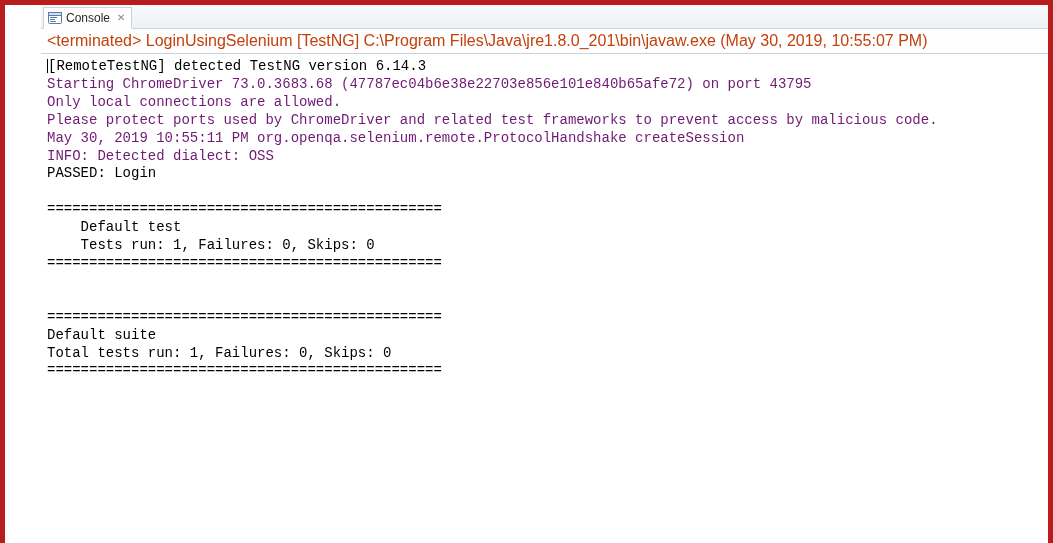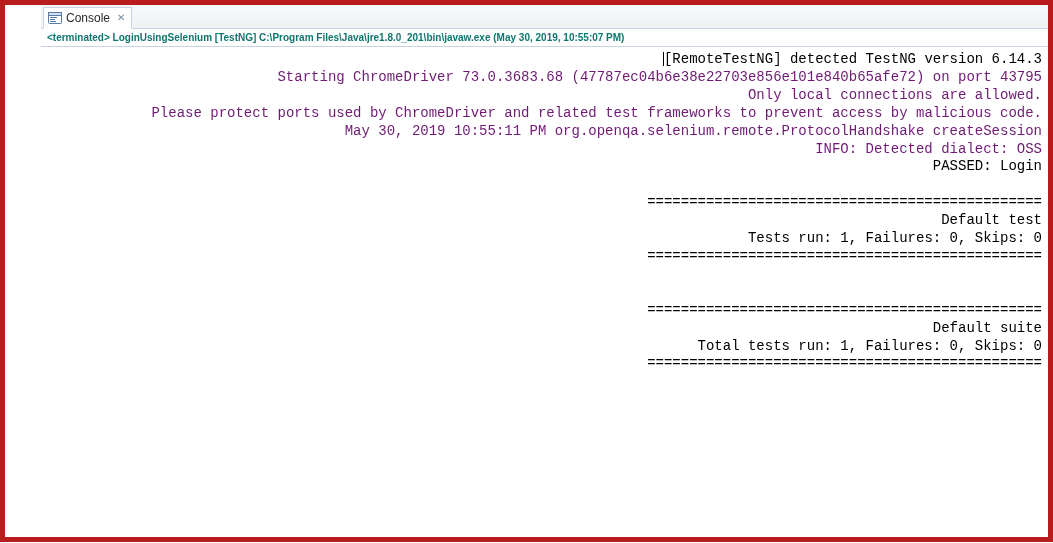--- a/index.html
+++ b/index.html
@@ -40,34 +40,32 @@
     .tab .close {
       margin-left: 3px;
       color: #7a8aa0;
       font-size: 10px;
       line-height: 1;
     }
     .infobar {
       background: #fefefe;
       border-bottom: 1px solid #c8d2e0;
       padding: 3px 6px;
-      color: #0f766e;
-      font-size: 10px;
-      font-weight: bold;
+      color: #c2410c;
+      font-size: 16px;
     }
     .console-body {
       background: #fff;
       padding: 4px 6px 20px 6px;
       font-family: Consolas, "Courier New", monospace;
       font-size: 14px;
       line-height: 1.28;
       white-space: pre;
       min-height: 490px;
       position: relative;
-      text-align: right;
     }
     .console-body .cursor-line::before{
       content:"";
       display:inline-block;
       width:1px;
       height:14px;
       background:#000;
       vertical-align:middle;
       margin-right:0;
     }

